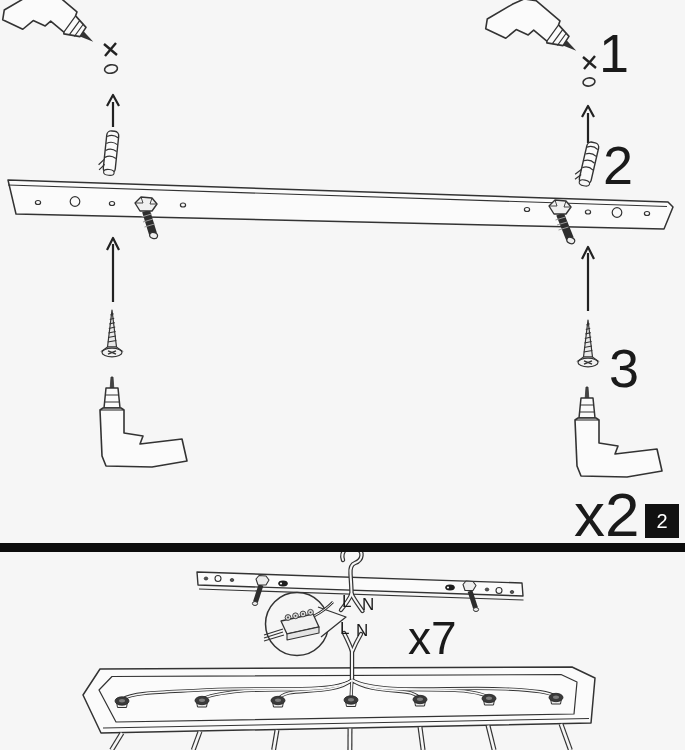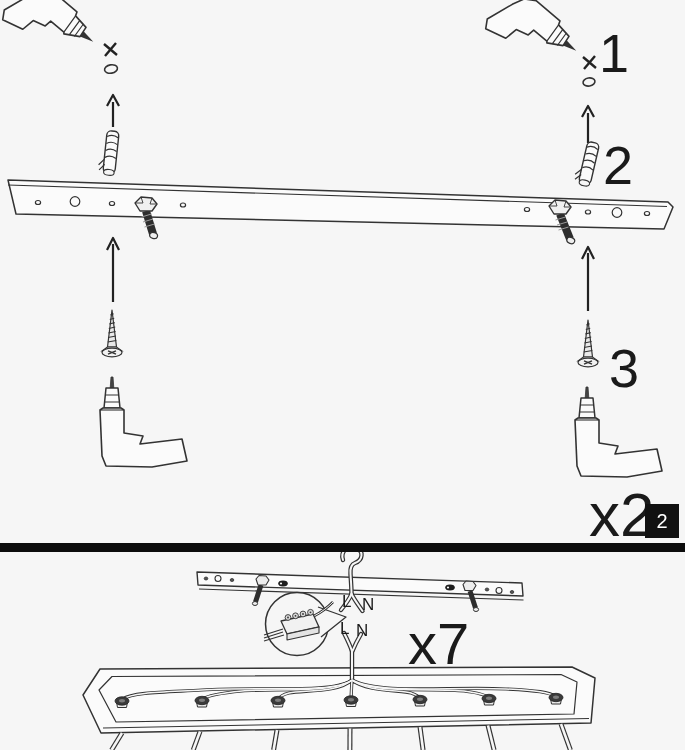--- a/index.html
+++ b/index.html
@@ -11,22 +11,22 @@
     font-family:"Liberation Sans", sans-serif;
   }
   .art{position:absolute;left:0;top:0;}
   .label{
     position:absolute;
     color:#1a1a1a;
     line-height:1;
     white-space:nowrap;
   }
   .step-num{font-size:54px;width:48px;text-align:center;}
-  .qty{font-size:62px;margin-left:15px;}
-  .multiplier{font-size:58px;}
+  .qty{font-size:62px;}
+  .multiplier{font-size:46px;}
   .wire-label{font-size:17px;}
   .divider{
     position:absolute;left:0;top:543px;
     width:685px;height:9px;background:#0d0d0d;
   }
   .badge{
     position:absolute;left:645px;top:504px;
     width:34px;height:34px;background:#111111;
     color:#ffffff;font-size:20px;text-align:center;line-height:34px;
   }

